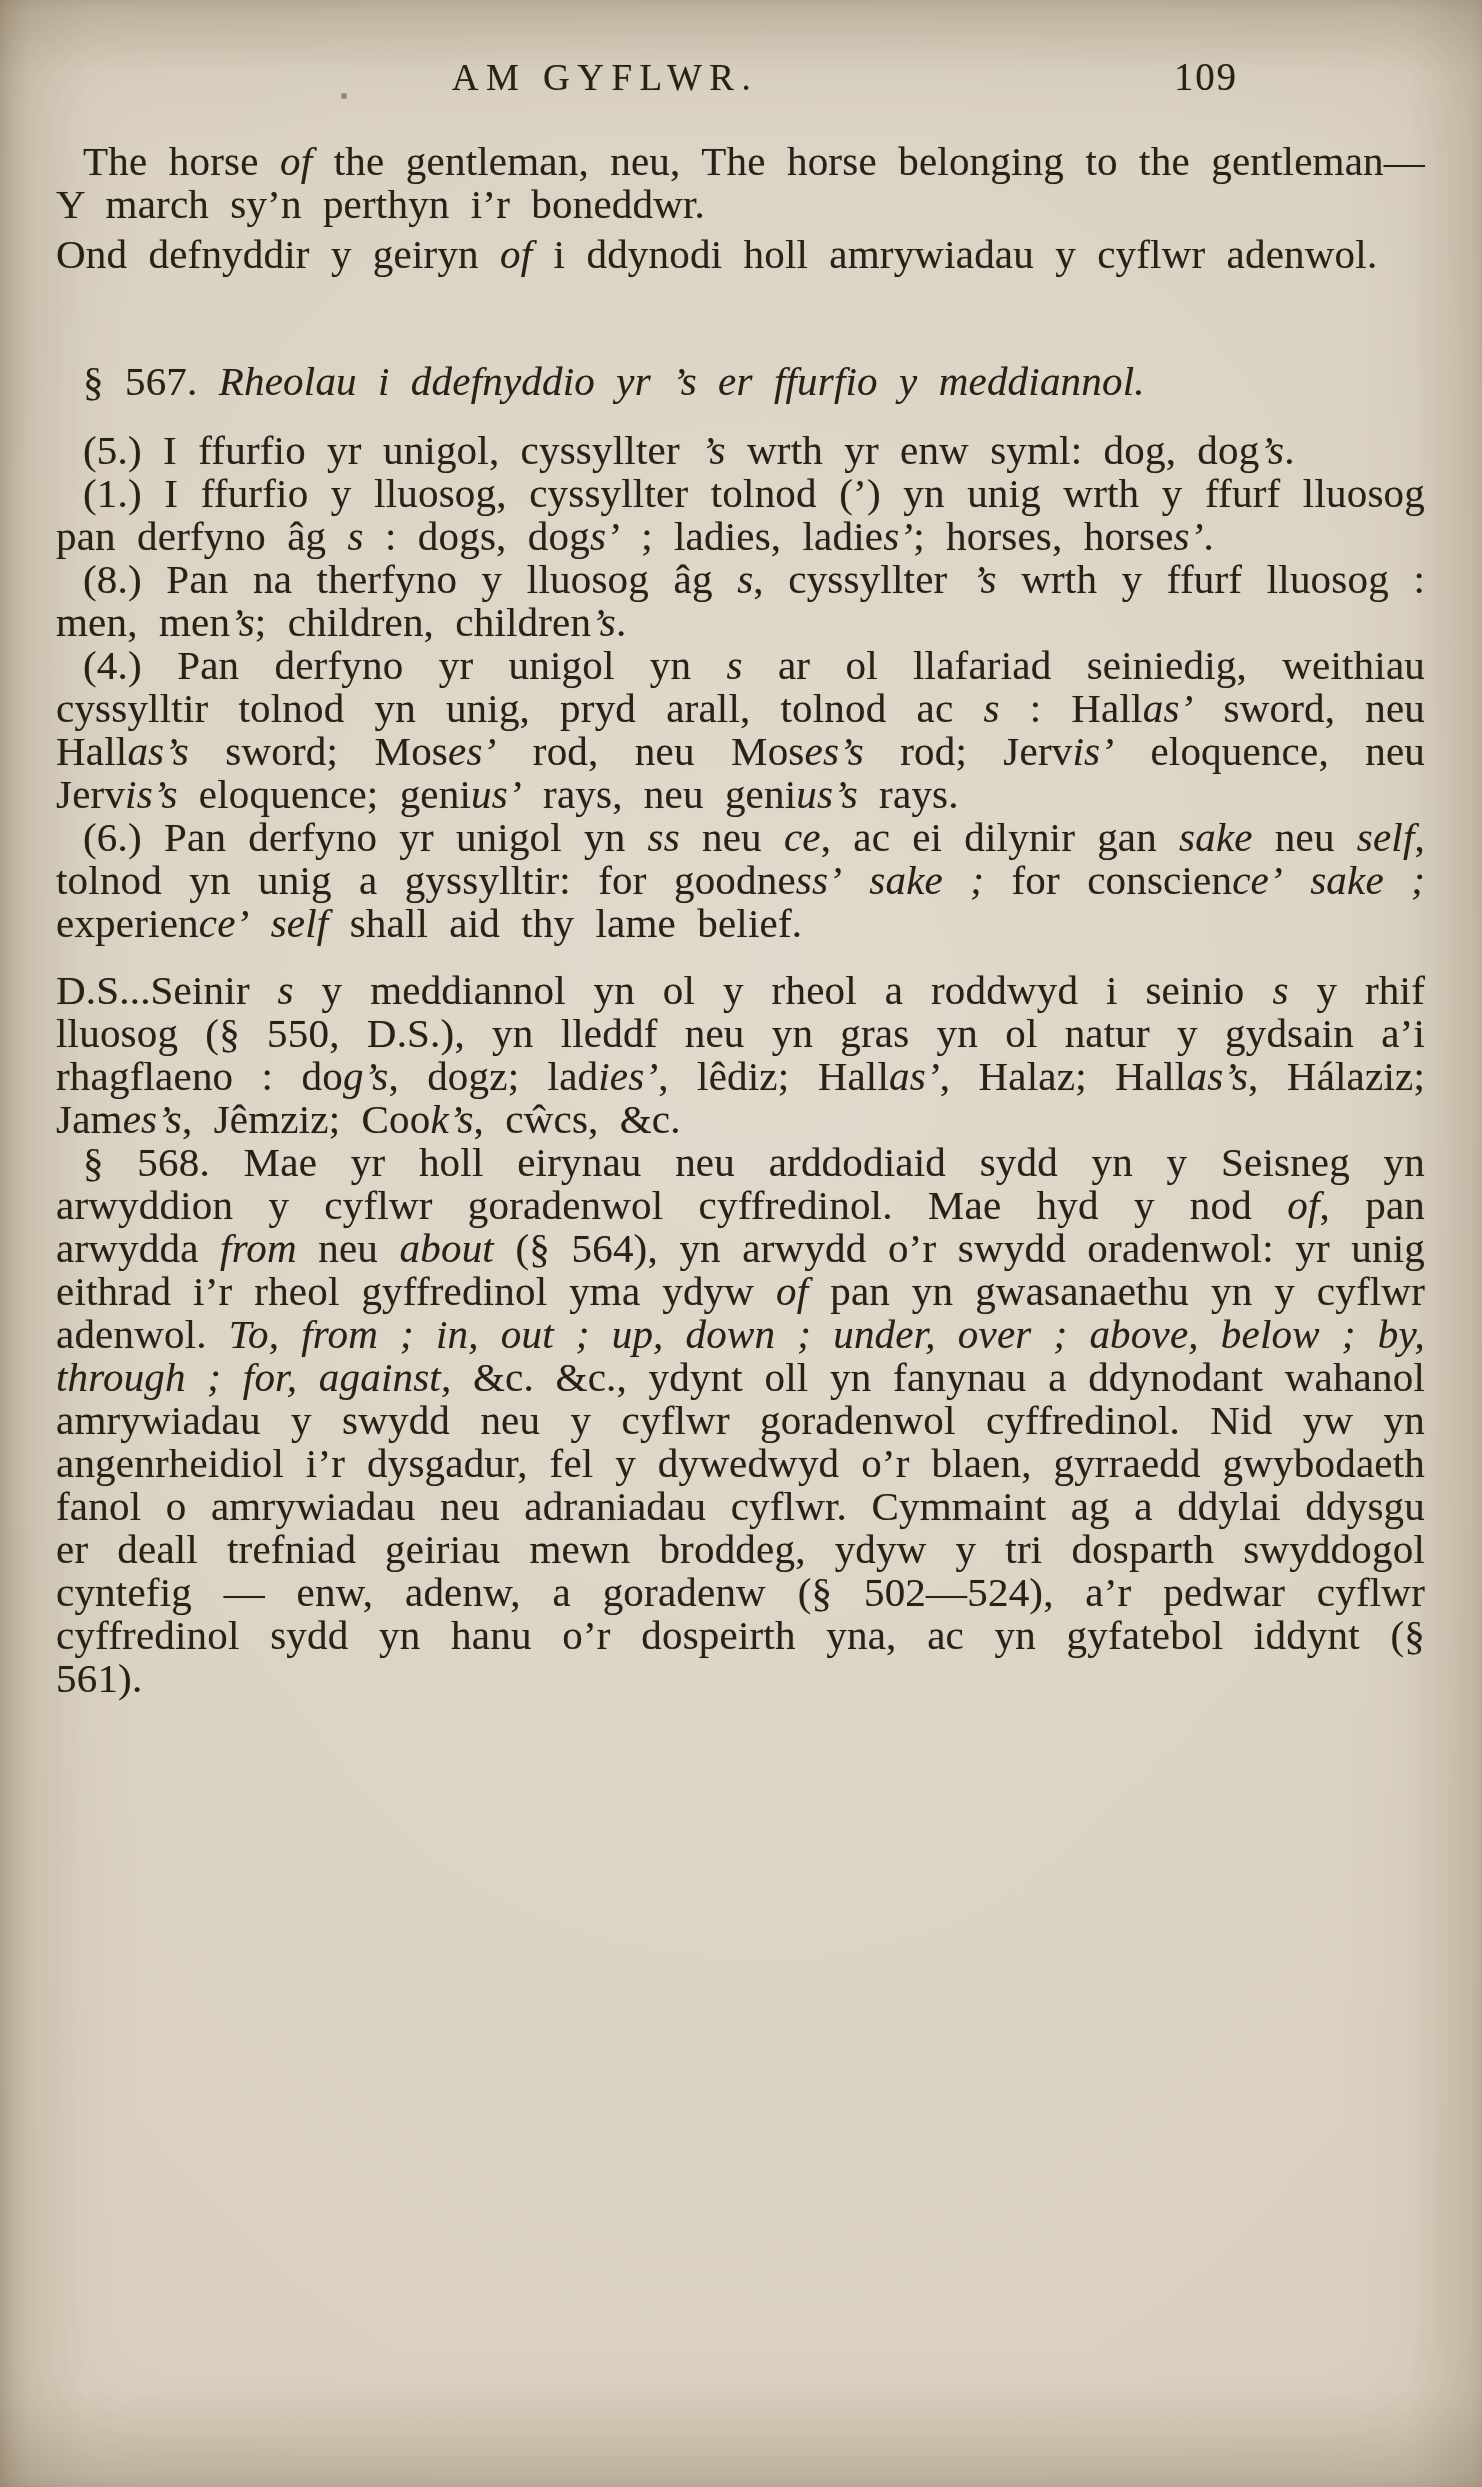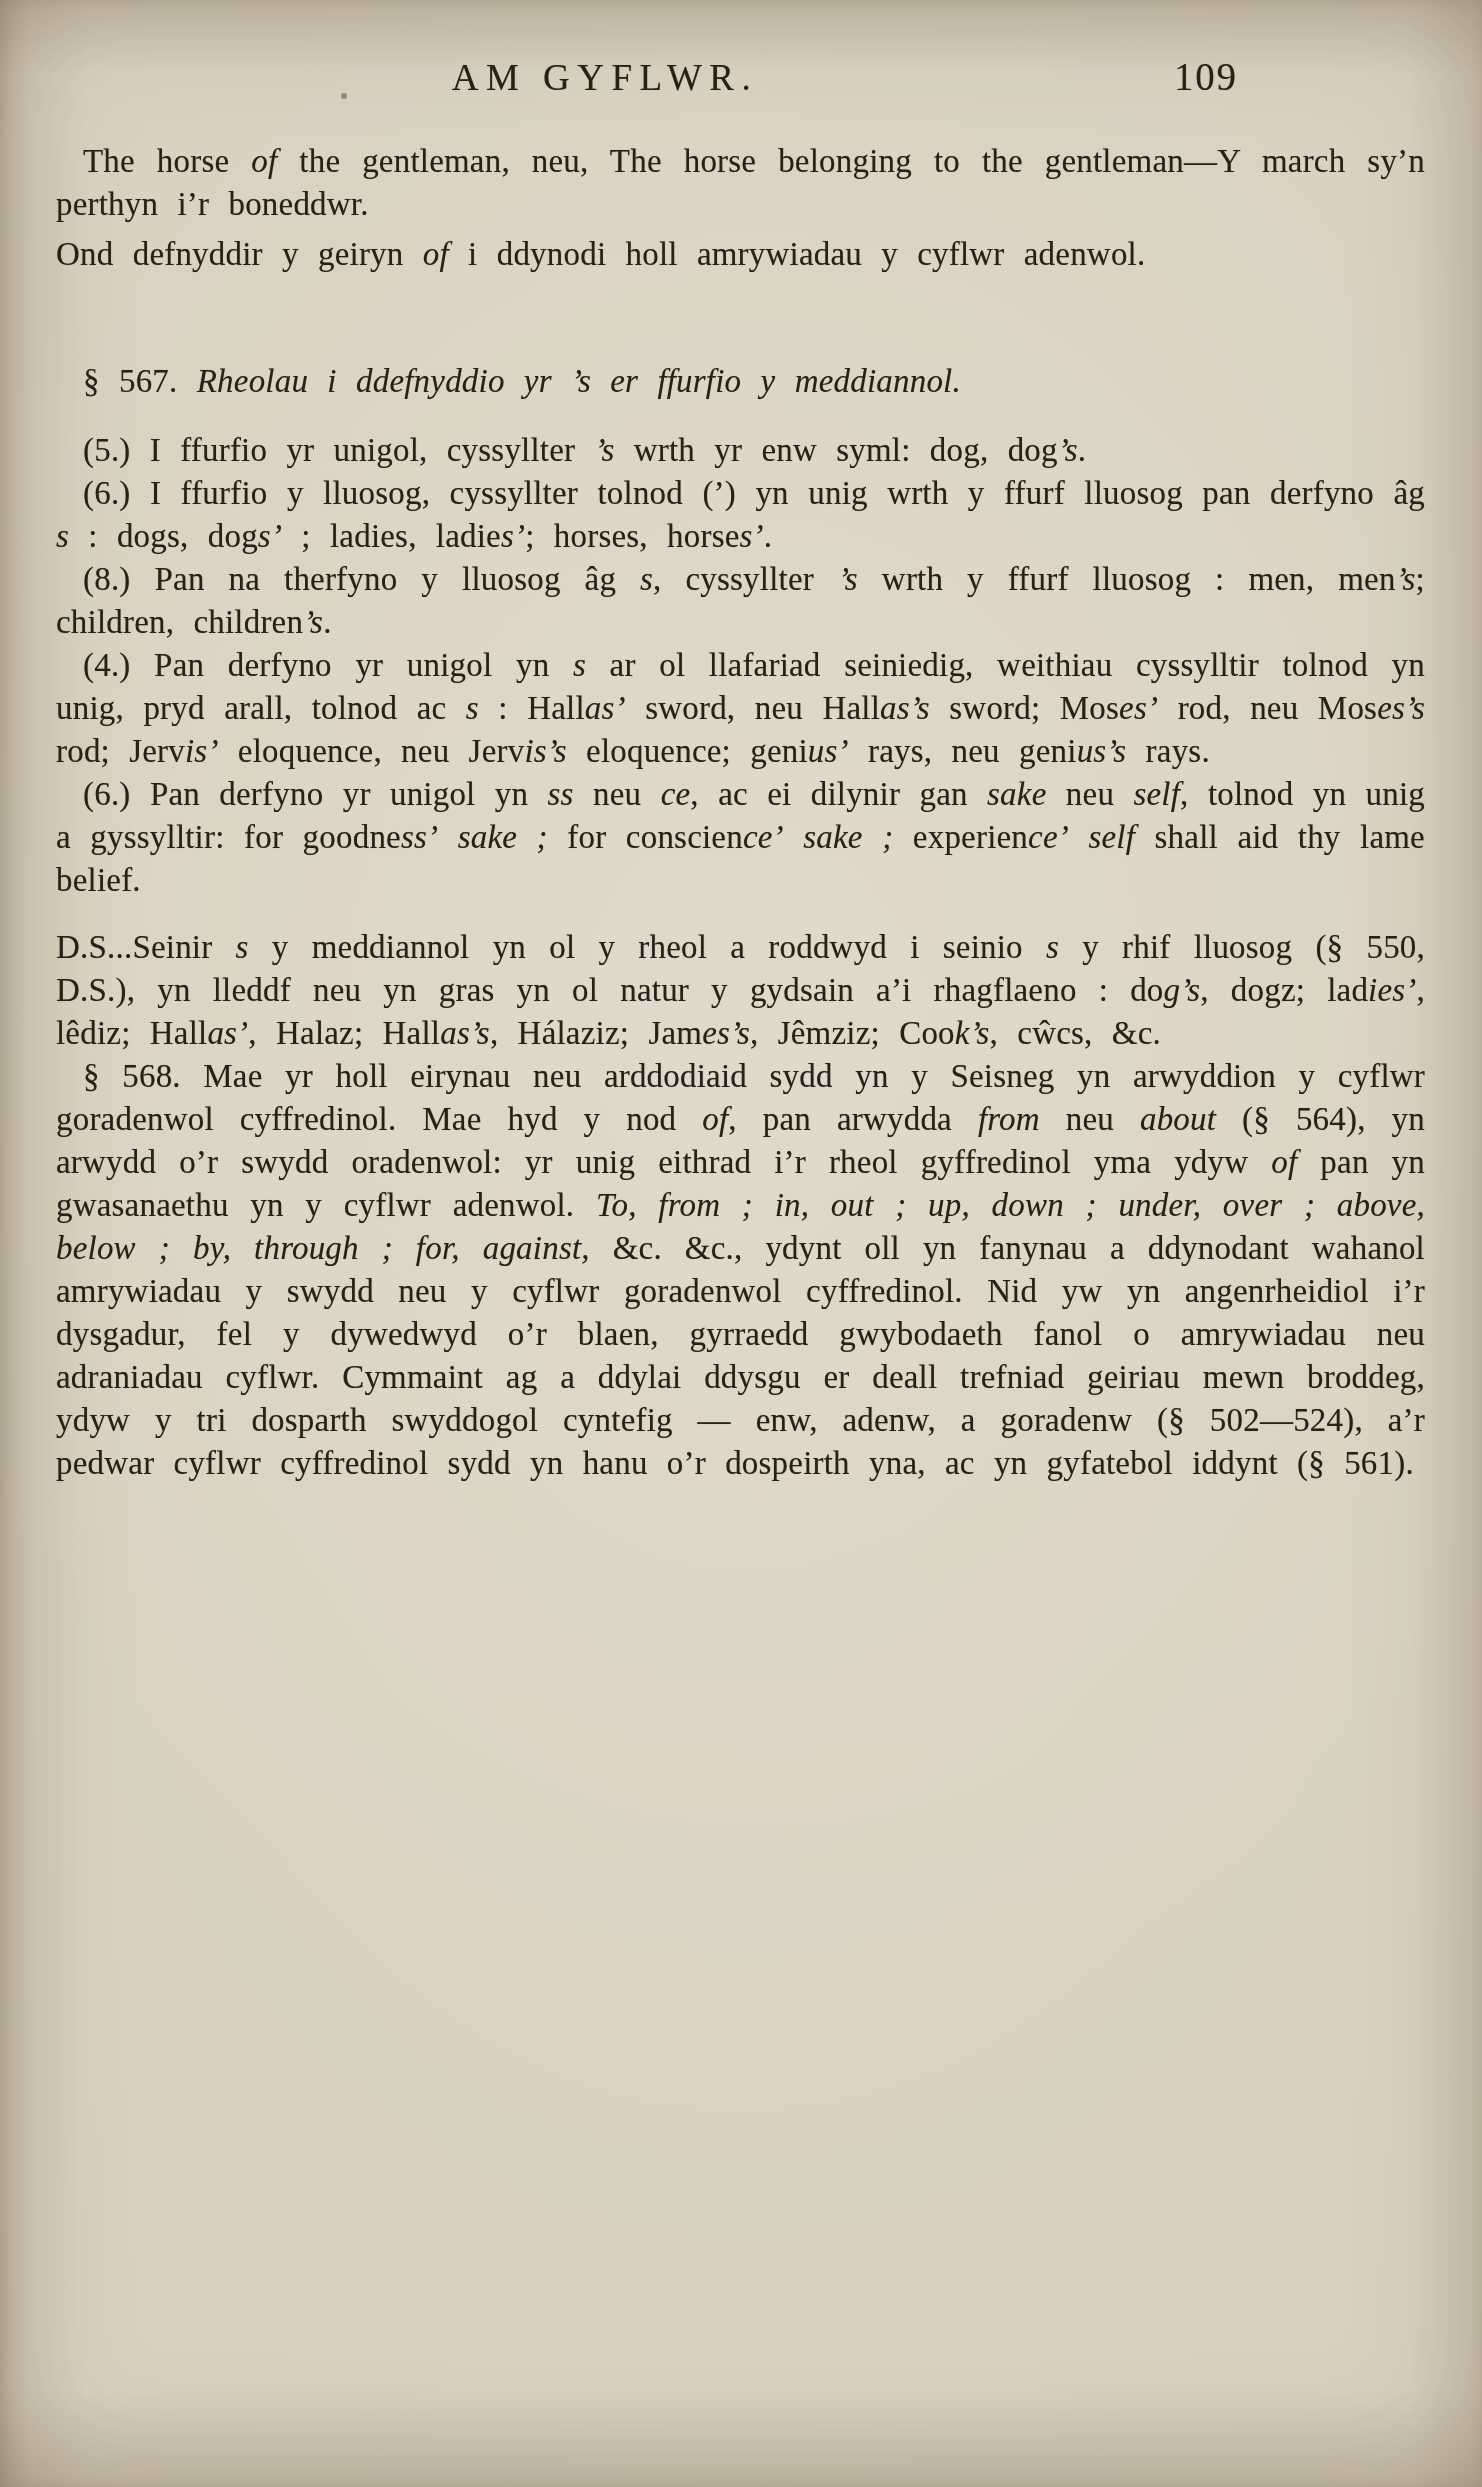--- a/index.html
+++ b/index.html
@@ -50,21 +50,21 @@
     font-size: 39px;
     letter-spacing: 1.7px;
     text-shadow: 0 0 0.8px rgba(40,33,24,0.35);
     text-align: right;
   }
   .text-block {
     position: absolute;
     left: 56px;
     top: 140px;
     width: 1369px;
-    font-size: 33px;
+    font-size: 41px;
     line-height: 43px;
     text-align: justify;
     word-spacing: 10.8px;
     letter-spacing: 0.2px;
     text-shadow: 0 0 0.8px rgba(40,33,24,0.32);
   }
   .para { margin: 0; }
   .indent { text-indent: 27px; }
   .flush { text-indent: 0; margin-top: 24px; }
   .gap-small { margin-top: 6.7px; }
@@ -81,21 +81,21 @@
   <header class="running-head">
     <span class="head-title">AM GYFLWR.</span>
     <span class="page-number">109</span>
   </header>
 
   <main class="text-block">
       <p class="para indent"><span>The horse </span><i>of</i><span> the gentleman, neu, The horse belonging to the gentleman—Y march sy’n perthyn i’r boneddwr.</span></p>
       <p class="para flush gap-small"><span>Ond defnyddir y geiryn </span><i>of</i><span> i ddynodi holl amrywiadau y cyflwr adenwol.</span></p>
       <p class="para indent heading"><span>§ 567. </span><i>Rheolau i ddefnyddio yr ’s er ffurfio y meddiannol.</i></p>
       <p class="para indent"><span>(5.) I ffurfio yr unigol, cyssyllter </span><i>’s</i><span> wrth yr enw syml: dog, dog</span><i>’s</i><span>.</span></p>
-      <p class="para indent"><span>(6.) I ffurfio y lluosog, cyssyllter tolnod (’) yn unig wrth y ffurf lluosog pan derfyno âg </span><i>s</i><span> : dogs, dog</span><i>s’</i><span> ; ladies, ladie</span><i>s’</i><span>; horses, horse</span><i>s’</i><span>.</span></p>
+      <p class="para indent"><span>(1.) I ffurfio y lluosog, cyssyllter tolnod (’) yn unig wrth y ffurf lluosog pan derfyno âg </span><i>s</i><span> : dogs, dog</span><i>s’</i><span> ; ladies, ladie</span><i>s’</i><span>; horses, horse</span><i>s’</i><span>.</span></p>
       <p class="para indent"><span>(8.) Pan na therfyno y lluosog âg </span><i>s</i><span>, cyssyllter </span><i>’s</i><span> wrth y ffurf lluosog : men, men</span><i>’s</i><span>; children, children</span><i>’s</i><span>.</span></p>
       <p class="para indent"><span>(4.) Pan derfyno yr unigol yn </span><i>s</i><span> ar ol llafariad seiniedig, weithiau cyssylltir tolnod yn unig, pryd arall, tolnod ac </span><i>s</i><span> : Hall</span><i>as’</i><span> sword, neu Hall</span><i>as’s</i><span> sword; Mos</span><i>es’</i><span> rod, neu Mos</span><i>es’s</i><span> rod; Jerv</span><i>is’</i><span> eloquence, neu Jerv</span><i>is’s</i><span> eloquence; geni</span><i>us’</i><span> rays, neu geni</span><i>us’s</i><span> rays.</span></p>
       <p class="para indent"><span>(6.) Pan derfyno yr unigol yn </span><i>ss</i><span> neu </span><i>ce</i><span>, ac ei dilynir gan </span><i>sake</i><span> neu </span><i>self</i><span>, tolnod yn unig a gyssylltir: for goodne</span><i>ss’</i><span> </span><i>sake ;</i><span> for conscien</span><i>ce’</i><span> </span><i>sake ;</i><span> experien</span><i>ce’</i><span> </span><i>self</i><span> shall aid thy lame belief.</span></p>
       <p class="para flush"><span>D.S...Seinir </span><i>s</i><span> y meddiannol yn ol y rheol a roddwyd i seinio </span><i>s</i><span> y rhif lluosog (§ 550, D.S.), yn lleddf neu yn gras yn ol natur y gydsain a’i rhagflaeno : do</span><i>g’s</i><span>, dogz; lad</span><i>ies’</i><span>, lêdiz; Hall</span><i>as’</i><span>, Halaz; Hall</span><i>as’s</i><span>, Hálaziz; Jam</span><i>es’s</i><span>, Jêmziz; Coo</span><i>k’s</i><span>, cŵcs, &amp;c.</span></p>
       <p class="para indent"><span>§ 568. Mae yr holl eirynau neu arddodiaid sydd yn y Seisneg yn arwyddion y cyflwr goradenwol cyffredinol. Mae hyd y nod </span><i>of</i><span>, pan arwydda </span><i>from</i><span> neu </span><i>about</i><span> (§ 564), yn arwydd o’r swydd oradenwol: yr unig eithrad i’r rheol gyffredinol yma ydyw </span><i>of</i><span> pan yn gwasanaethu yn y cyflwr adenwol. </span><i>To, from ; in, out ; up, down ; under, over ; above, below ; by, through ; for, against,</i><span> &amp;c. &amp;c., ydynt oll yn fanynau a ddynodant wahanol amrywiadau y swydd neu y cyflwr goradenwol cyffredinol. Nid yw yn angenrheidiol i’r dysgadur, fel y dywedwyd o’r blaen, gyrraedd gwybodaeth fanol o amrywiadau neu adraniadau cyflwr. Cymmaint ag a ddylai ddysgu er deall trefniad geiriau mewn broddeg, ydyw y tri dosparth swyddogol cyntefig — enw, adenw, a goradenw (§ 502—524), a’r pedwar cyflwr cyffredinol sydd yn hanu o’r dospeirth yna, ac yn gyfatebol iddynt (§ 561).</span></p>
     </main>
 </div>
 
 
 </body></html>

